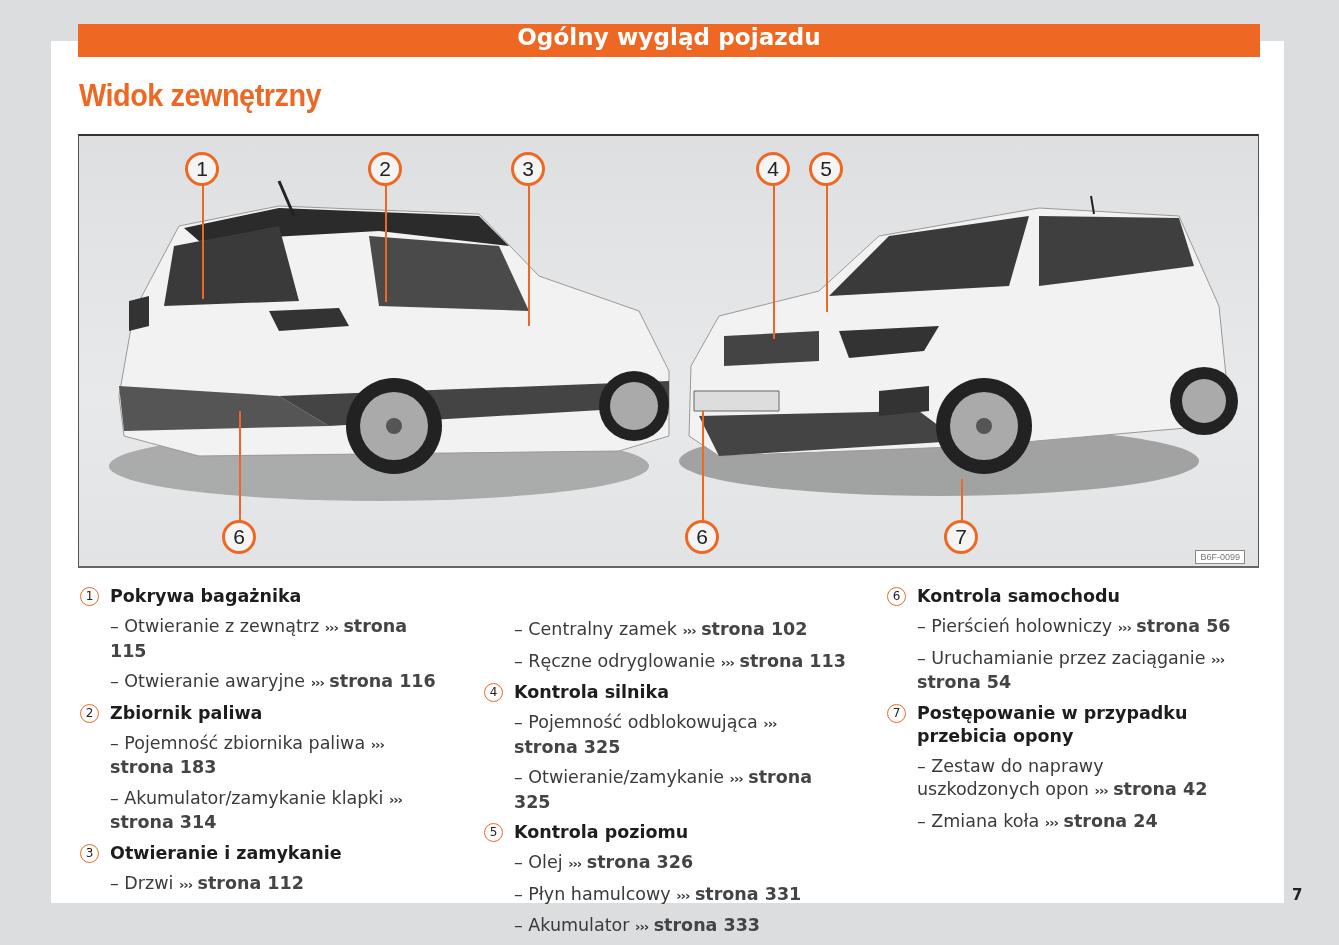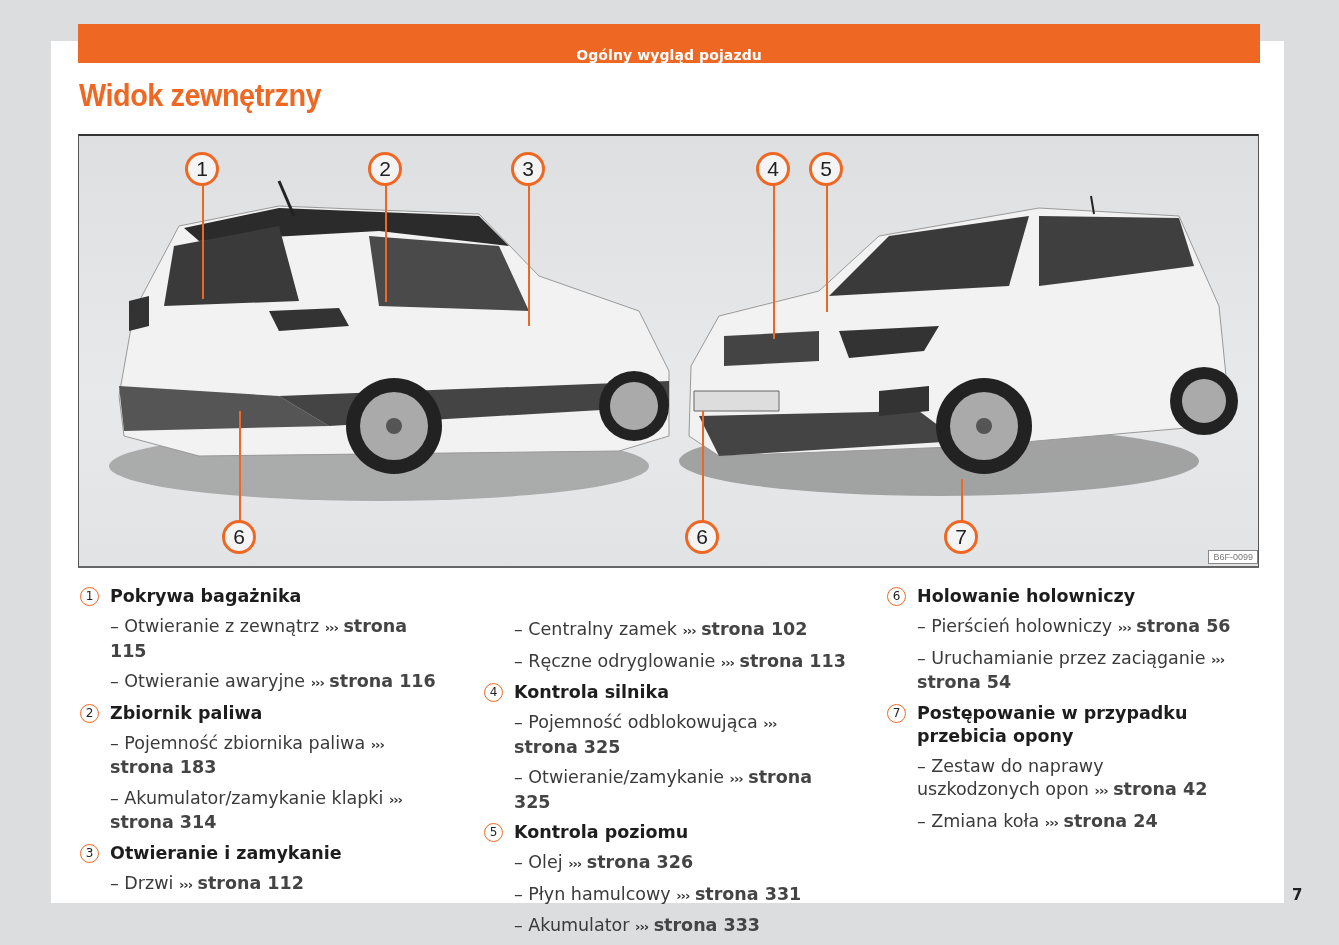--- a/index.html
+++ b/index.html
@@ -7,24 +7,24 @@
     width: 1339px; height: 945px; overflow: hidden;
     background: #dcdddf;
     font-family: "DejaVu Sans", "Liberation Sans", sans-serif;
     position: relative;
   }
   .page {
     position: absolute; left: 51px; top: 41px; width: 1233px; height: 862px;
     background: #ffffff;
   }
   .header-bar {
-    position: absolute; left: 78px; top: 24px; width: 1182px; height: 39px;
+    position: absolute; left: 78px; top: 24px; width: 1182px; height: 33px;
     background: #ef6823;
-    color: #fff; font-size: 14px; font-weight: bold;
-    display: flex; align-items: flex-end; justify-content: center;
+    color: #fff; font-size: 23px; font-weight: bold;
+    display: flex; align-items: flex-start; justify-content: center;
     letter-spacing: 0.1px;
   }
   .page-title {
     position: absolute; left: 79px; top: 78px;
     color: #ef6823; font-family: "Liberation Sans", sans-serif;
     font-weight: bold; font-size: 31px; letter-spacing: -0.5px;
     transform: scaleX(0.93); transform-origin: left center;
   }
   .figure {
     position: absolute; left: 78px; top: 134px; width: 1181px; height: 434px;
@@ -34,21 +34,21 @@
   }
   .figure svg { position: absolute; left: 0; top: 0; }
   .callout {
     position: absolute; width: 34px; height: 34px; border-radius: 50%;
     border: 3px solid #ef6823; background: #f4f4f4; box-sizing: border-box;
     display: flex; align-items: center; justify-content: center;
     font-size: 21px; color: #222; font-family: "Liberation Sans", sans-serif;
   }
   .leader { position: absolute; width: 2px; background: #ef6823; }
   .fig-code {
-    position: absolute; right: 0; bottom: 2px;
+    position: absolute; right: 13px; bottom: 2px;
     background: #fff; border: 1px solid #888; font-size: 9px; color: #777;
     padding: 1px 4px; font-family: "Liberation Sans", sans-serif;
   }
   .col { position: absolute; top: 585px; font-size: 17.5px; color: #333; }
   .col1 { left: 80px; width: 360px; }
   .col2 { left: 484px; width: 370px; margin-top: 33px; }
   .col3 { left: 887px; width: 380px; }
   .item-head {
     display: flex; align-items: flex-start; font-weight: bold; color: #1d1d1d;
     line-height: 23px; margin-bottom: 7px;
@@ -233,21 +233,21 @@
   <div class="sub">
     <span>– Akumulator</span>
     <span class="arrows">›››</span>
     <a class="ref">strona 333</a>
   </div>
 </div>
 
 <div class="col col3">
   <div class="item-head">
     <span class="num">6</span>
-    <span>Holowanie holowniczy</span>
+    <span>Kontrola samochodu</span>
   </div>
   <div class="sub">
     <span>– Pierścień holowniczy</span>
     <span class="arrows">›››</span>
     <a class="ref">strona 56</a>
   </div>
   <div class="sub" style="width:330px">
     <span>– Uruchamianie przez zaciąganie</span>
     <span class="arrows">›››</span>
     <a class="ref">strona 54</a>

